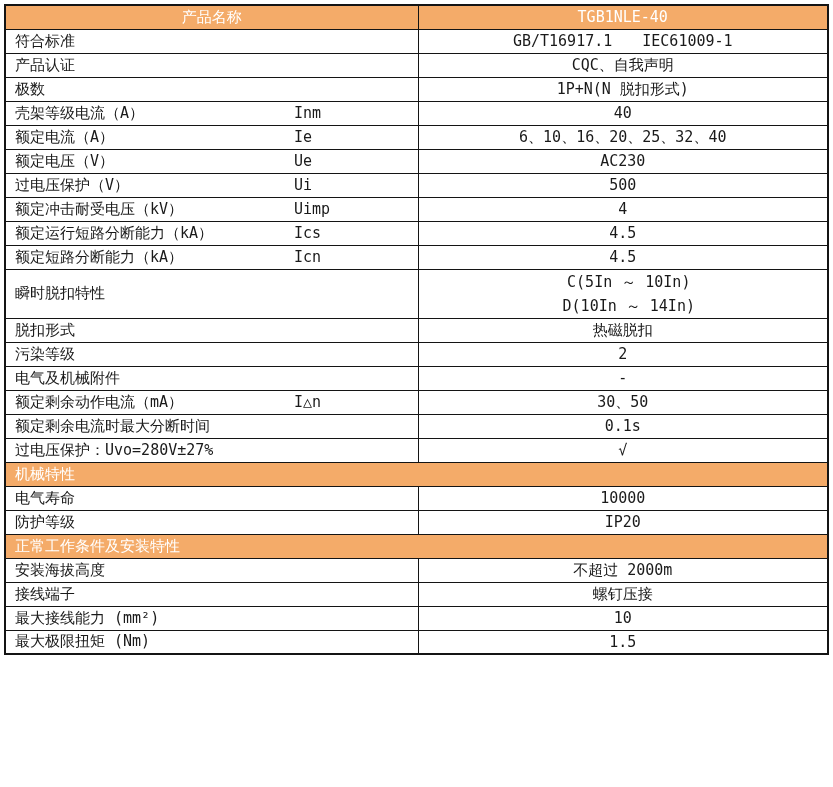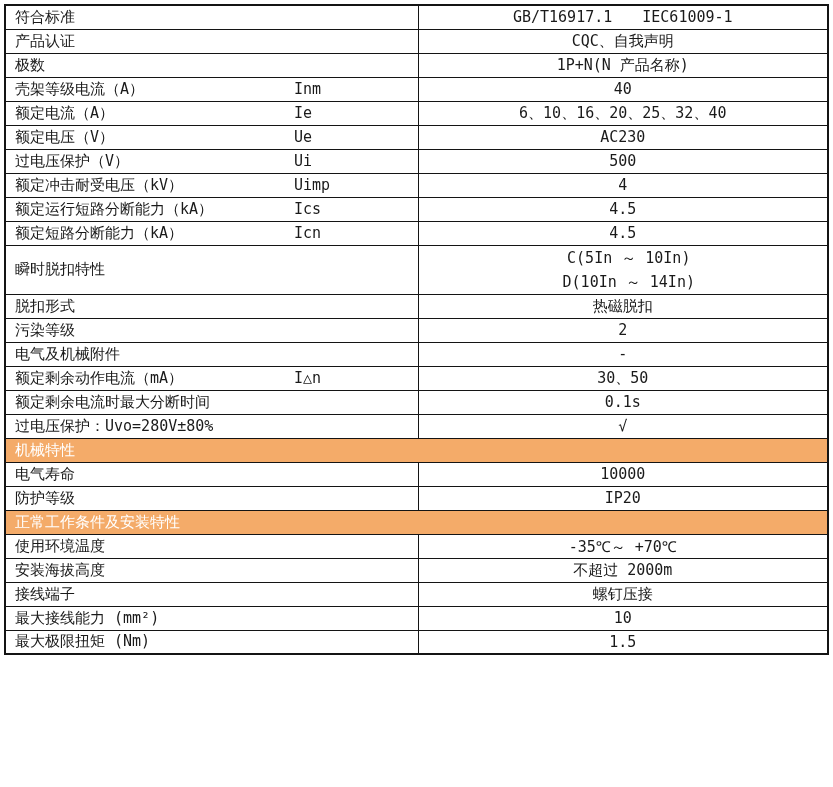--- a/index.html
+++ b/index.html
@@ -54,31 +54,35 @@
     font-size: 15px;
   }
   td.multiline { height: 49px; }
   td.multiline .line { height: 24px; line-height: 24px; padding-left: 12px; }
 </style>
 </head>
 <body>
 
 <table class="spec">
   <tbody>
+      <tr class="header-row">
+        <td class="left-cell" style="text-align: center; padding-left: 0px;">产品名称</td>
+        <td class="value-cell">TGB1NLE-40</td>
+      </tr>
       <tr>
         <td class="left-cell"><span>符合标准</span></td>
         <td class="value-cell">GB/T16917.1　　IEC61009-1</td>
       </tr>
       <tr>
         <td class="left-cell"><span>产品认证</span></td>
         <td class="value-cell">CQC、自我声明</td>
       </tr>
       <tr>
         <td class="left-cell"><span>极数</span></td>
-        <td class="value-cell">1P+N(N 产品名称)</td>
+        <td class="value-cell">1P+N(N 脱扣形式)</td>
       </tr>
       <tr>
         <td class="left-cell"><span>壳架等级电流（A）</span><span class="cell-symbol">Inm</span></td>
         <td class="value-cell">40</td>
       </tr>
       <tr>
         <td class="left-cell"><span>额定电流（A）</span><span class="cell-symbol">Ie</span></td>
         <td class="value-cell">6、10、16、20、25、32、40</td>
       </tr>
       <tr>
@@ -122,40 +126,36 @@
       </tr>
       <tr>
         <td class="left-cell"><span>额定剩余动作电流（mA）</span><span class="cell-symbol">I△n</span></td>
         <td class="value-cell">30、50</td>
       </tr>
       <tr>
         <td class="left-cell"><span>额定剩余电流时最大分断时间</span></td>
         <td class="value-cell">0.1s</td>
       </tr>
       <tr>
-        <td class="left-cell"><span>过电压保护：Uvo=280V±80%</span></td>
+        <td class="left-cell"><span>过电压保护：Uvo=280V±27%</span></td>
         <td class="value-cell">√</td>
       </tr>
       <tr>
         <td colspan="2" class="section-cell">机械特性</td>
       </tr>
       <tr>
         <td class="left-cell"><span>电气寿命</span></td>
         <td class="value-cell">10000</td>
       </tr>
       <tr>
         <td class="left-cell"><span>防护等级</span></td>
         <td class="value-cell">IP20</td>
       </tr>
       <tr>
         <td colspan="2" class="section-cell">正常工作条件及安装特性</td>
-      </tr>
-      <tr>
-        <td class="left-cell"><span>使用环境温度</span></td>
-        <td class="value-cell">-35℃～ +70℃</td>
       </tr>
       <tr>
         <td class="left-cell"><span>安装海拔高度</span></td>
         <td class="value-cell">不超过 2000m</td>
       </tr>
       <tr>
         <td class="left-cell"><span>接线端子</span></td>
         <td class="value-cell">螺钉压接</td>
       </tr>
       <tr>

